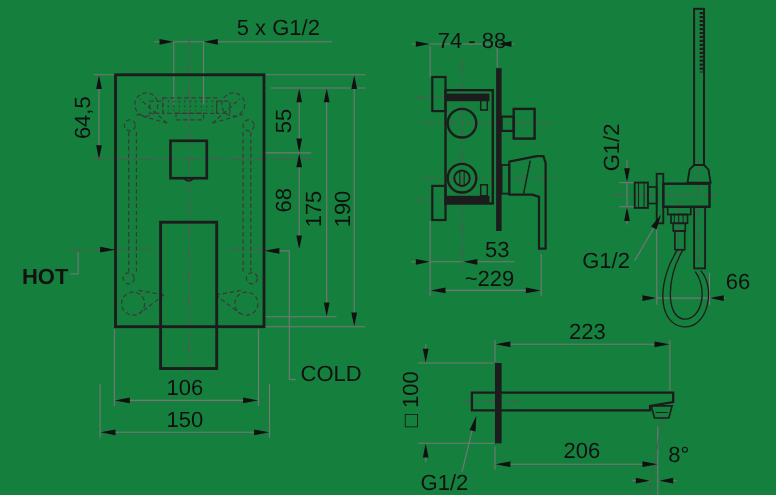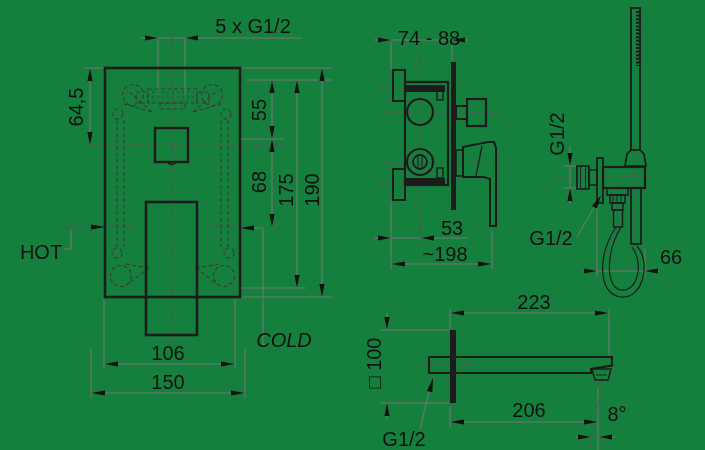--- a/index.html
+++ b/index.html
@@ -241,28 +241,28 @@
     </g>
   </g>
 </svg>
 
   <div class="lbl" style="left:253px;top:26px;">5 x G1/2</div>
   <div class="lbl rot" style="left:76px;top:107px;">64,5</div>
   <div class="lbl rot" style="left:259px;top:110px;">55</div>
   <div class="lbl rot" style="left:259px;top:182px;">68</div>
   <div class="lbl rot" style="left:286px;top:190px;">175</div>
   <div class="lbl rot" style="left:312px;top:190px;">190</div>
-  <div class="lbl" style="left:41px;top:252px;">HOT</div>
-  <div class="lbl" style="left:284px;top:340px;font-style:italic;">COLD</div>
+  <div class="lbl" style="left:41px;top:252px;font-weight:bold;">HOT</div>
+  <div class="lbl" style="left:301px;top:340px;">COLD</div>
   <div class="lbl" style="left:168px;top:353px;text-align:center;">106</div>
   <div class="lbl" style="left:168px;top:382px;">150</div>
 
   <div class="lbl" style="left:429px;top:25px;margin-top:13px;">74 - 88</div>
   <div class="lbl" style="left:452px;top:228px;">53</div>
-  <div class="lbl" style="left:445px;top:254px;">~198</div>
+  <div class="lbl" style="left:445px;top:254px;">~229</div>
 
   <div class="lbl rot" style="left:557px;top:134px;">G1/2</div>
   <div class="lbl" style="left:551px;top:238px;">G1/2</div>
   <div class="lbl" style="left:671px;top:257px;">66</div>
 
   <div class="lbl" style="left:534px;top:302px;">223</div>
   <div class="lbl rot" style="left:374px;top:363px;">□ 100</div>
   <div class="lbl" style="left:529px;top:410px;text-align:right;">206</div>
   <div class="lbl" style="left:617px;top:414px;">8°</div>
   <div class="lbl" style="left:404px;top:439px;">G1/2</div>

